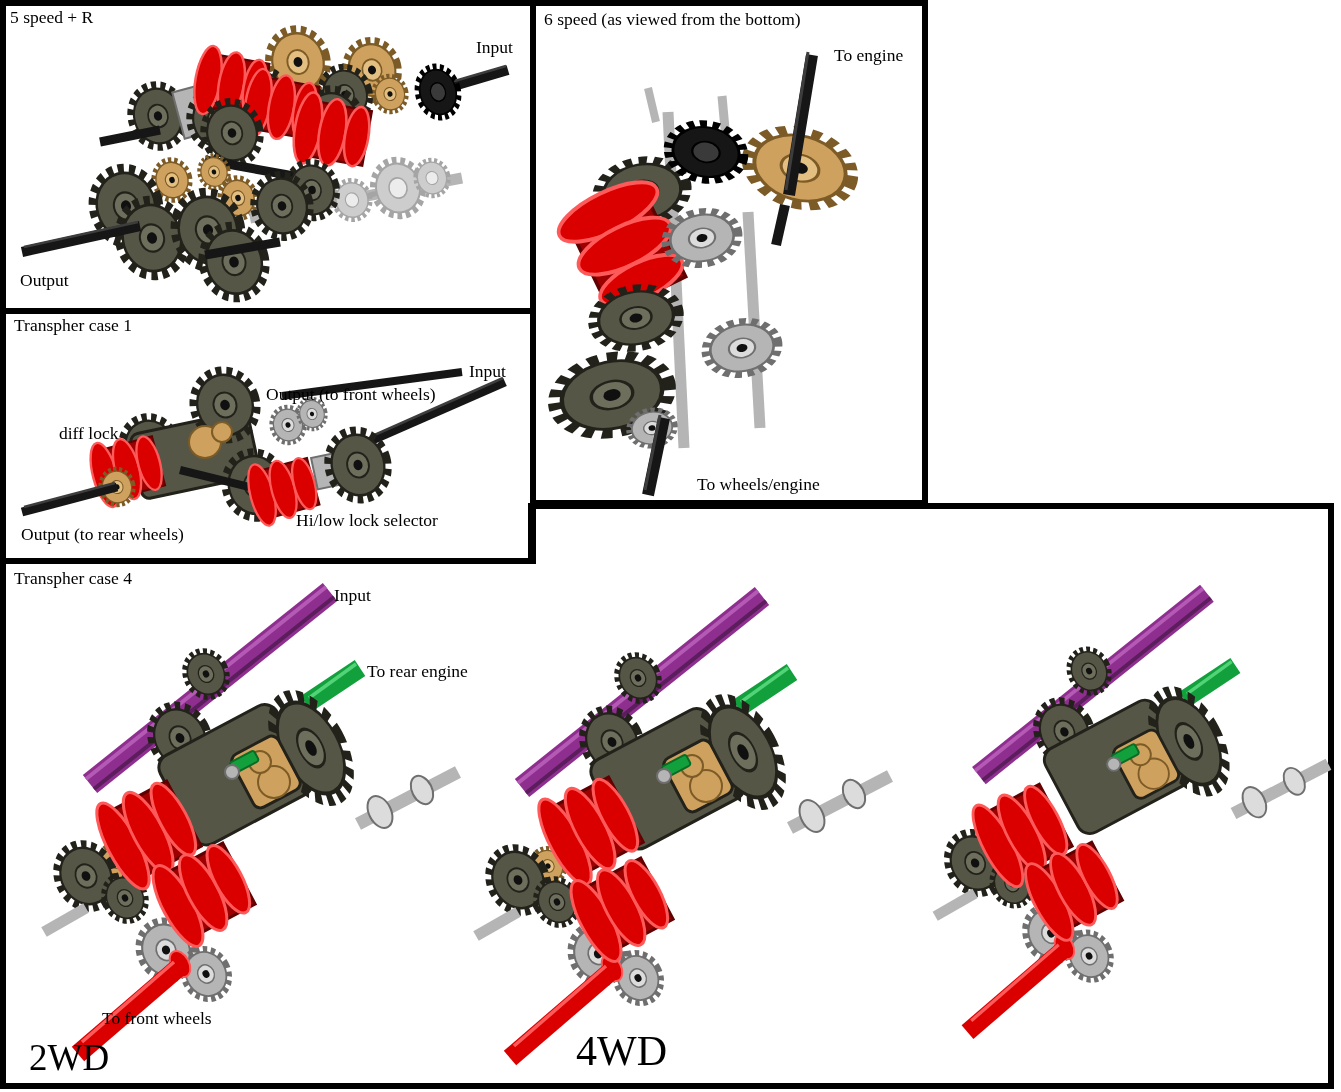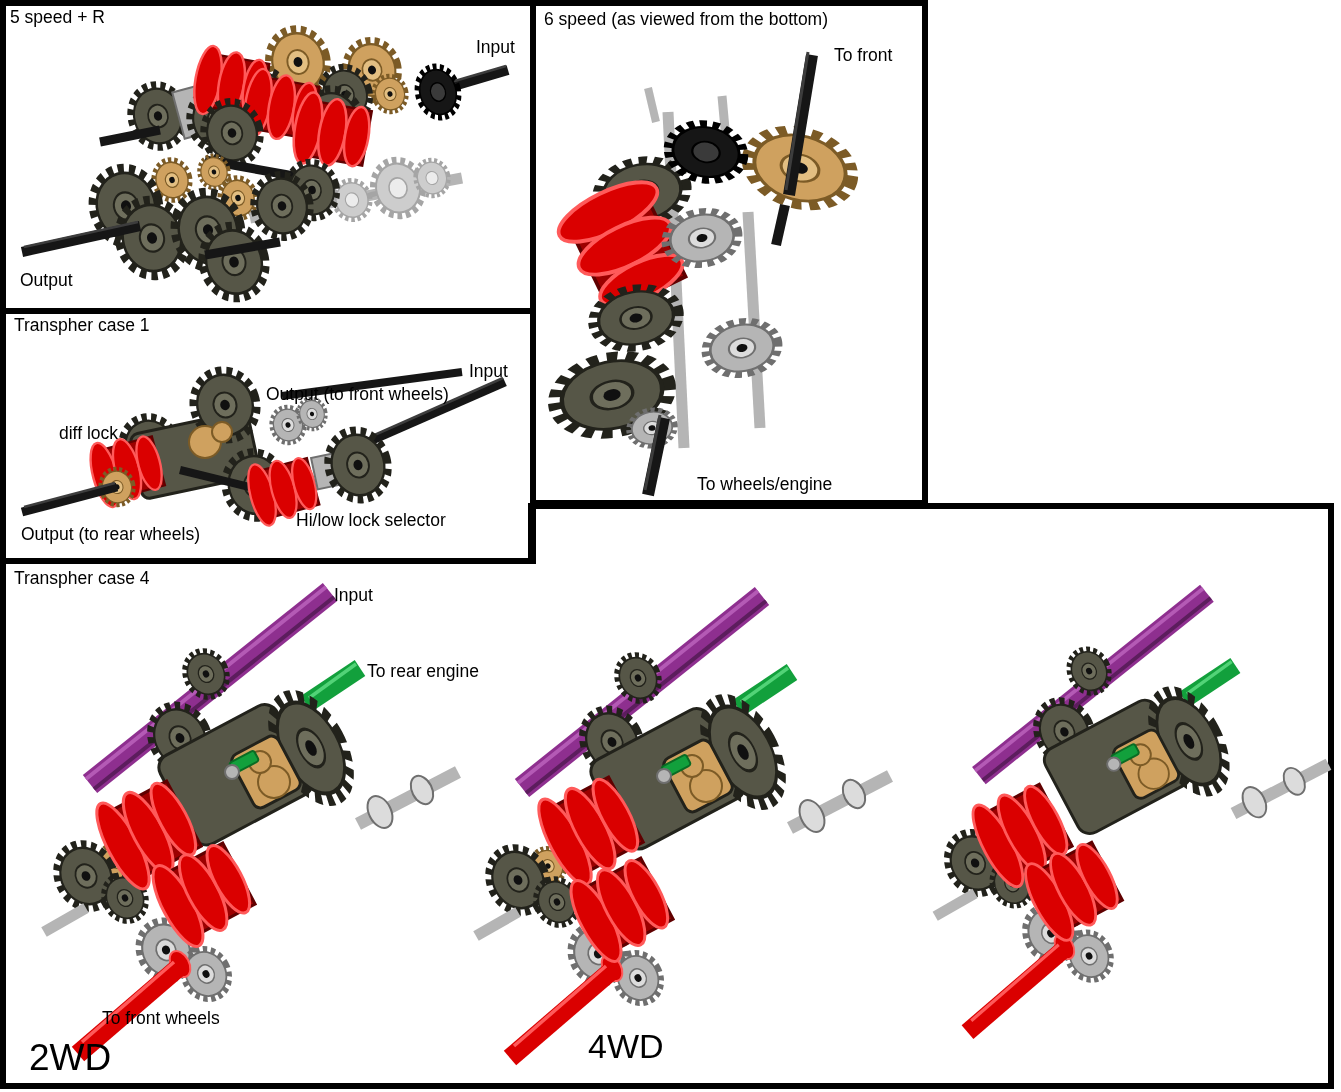--- a/index.html
+++ b/index.html
@@ -1,23 +1,23 @@
 <!DOCTYPE html>
 <html style="--paper: #ffffff; --line: #000000; --text: #000000; --black: #161616; --black-hi: #3d3d3d; --olive: #565647; --olive-dark: #22221b; --olive-light: #6e6e5c; --tan: #cfa15f; --tan-dark: #7c5b26; --tan-light: #e3bf82; --gray: #b5b5b5; --gray-dark: #6f6f6f; --gray-light: #dcdcdc; --ghost: #cdcdcd; --ghost-dark: #a5a5a5; --red: #da0000; --red-dark: #9c0000; --red-deep: #600000; --red-hi: #ff5a5a; --purple: #8e2f8f; --purple-hi: #b45ab5; --purple-dark: #5c1d5d; --green: #12a03c; --green-hi: #52d377; --green-dark: #0a6b24;"><head>
 <meta charset="utf-8">
 <style>
   html,body{margin:0;padding:0;background:#fff;}
   #canvas{
     position:relative;width:1341px;height:1092px;background:var(--paper,#fff);
-    font-family:Liberation Sans, sans-serif;overflow:hidden;
+    font-family:Liberation Serif, serif;overflow:hidden;
   }
   #gfx{position:absolute;left:0;top:0;}
   .lbl{position:absolute;color:var(--text,#000);font-size:17.5px;line-height:1.1;white-space:nowrap;}
   .big1{font-size:37px;}
-  .big2{font-size:34px;margin-left:12px;}
+  .big2{font-size:42px;}
   .big3{font-size:31px;}
   
   .bdr{fill:none;stroke:var(--line,#000);stroke-width:6;}
   
   .teeth{fill:none;stroke-width:8;stroke-dasharray:6.2 5;}
   .tD{stroke:var(--olive-dark);} .bD{fill:var(--olive);stroke:var(--olive-dark);stroke-width:2.5;} .hD{fill:var(--olive-light);stroke:var(--olive-dark);stroke-width:2;}
   .tT{stroke:var(--tan-dark);}   .bT{fill:var(--tan);stroke:var(--tan-dark);stroke-width:2.5;}     .hT{fill:var(--tan-light);stroke:var(--tan-dark);stroke-width:2;}
   .tG{stroke:var(--gray-dark);}  .bG{fill:var(--gray);stroke:var(--gray-dark);stroke-width:2.5;}   .hG{fill:var(--gray-light);stroke:var(--gray-dark);stroke-width:2;}
   .tGh{stroke:var(--ghost-dark);}.bGh{fill:var(--ghost);stroke:var(--ghost-dark);stroke-width:2.5;}.hGh{fill:#ececec;stroke:var(--ghost-dark);stroke-width:2;}
   .tB{stroke:#000;}              .bB{fill:var(--black);stroke:#000;stroke-width:2.5;}              .hB{fill:#3a3a3a;stroke:#000;stroke-width:2;}
@@ -219,21 +219,21 @@
       <use href="#rR" transform="translate(82,282) rotate(-28) scale(1.5,1.6)"></use>
       <use href="#rR" transform="translate(136,341) rotate(-28) scale(1.5,1.5)"></use>
     </g>
   </svg>
 
   <div class="lbl" style="left:10px;top:8px">5 speed + R</div>
   <div class="lbl" style="left:476px;top:38px">Input</div>
   <div class="lbl" style="left:20px;top:271px">Output</div>
 
   <div class="lbl" style="left:544px;top:10px">6 speed (as viewed from the bottom)</div>
-  <div class="lbl" style="left:834px;top:46px">To front</div>
+  <div class="lbl" style="left:834px;top:46px">To engine</div>
   <div class="lbl" style="left:697px;top:475px">To wheels/engine</div>
 
   <div class="lbl" style="left:14px;top:316px">Transpher case 1</div>
   <div class="lbl" style="left:469px;top:362px">Input</div>
   <div class="lbl" style="left:266px;top:385px">Output (to front wheels)</div>
   <div class="lbl" style="left:59px;top:424px">diff lock</div>
   <div class="lbl" style="left:21px;top:525px">Output (to rear wheels)</div>
   <div class="lbl" style="left:296px;top:511px">Hi/low lock selector</div>
 
   <div class="lbl" style="left:14px;top:569px">Transpher case 4</div>

